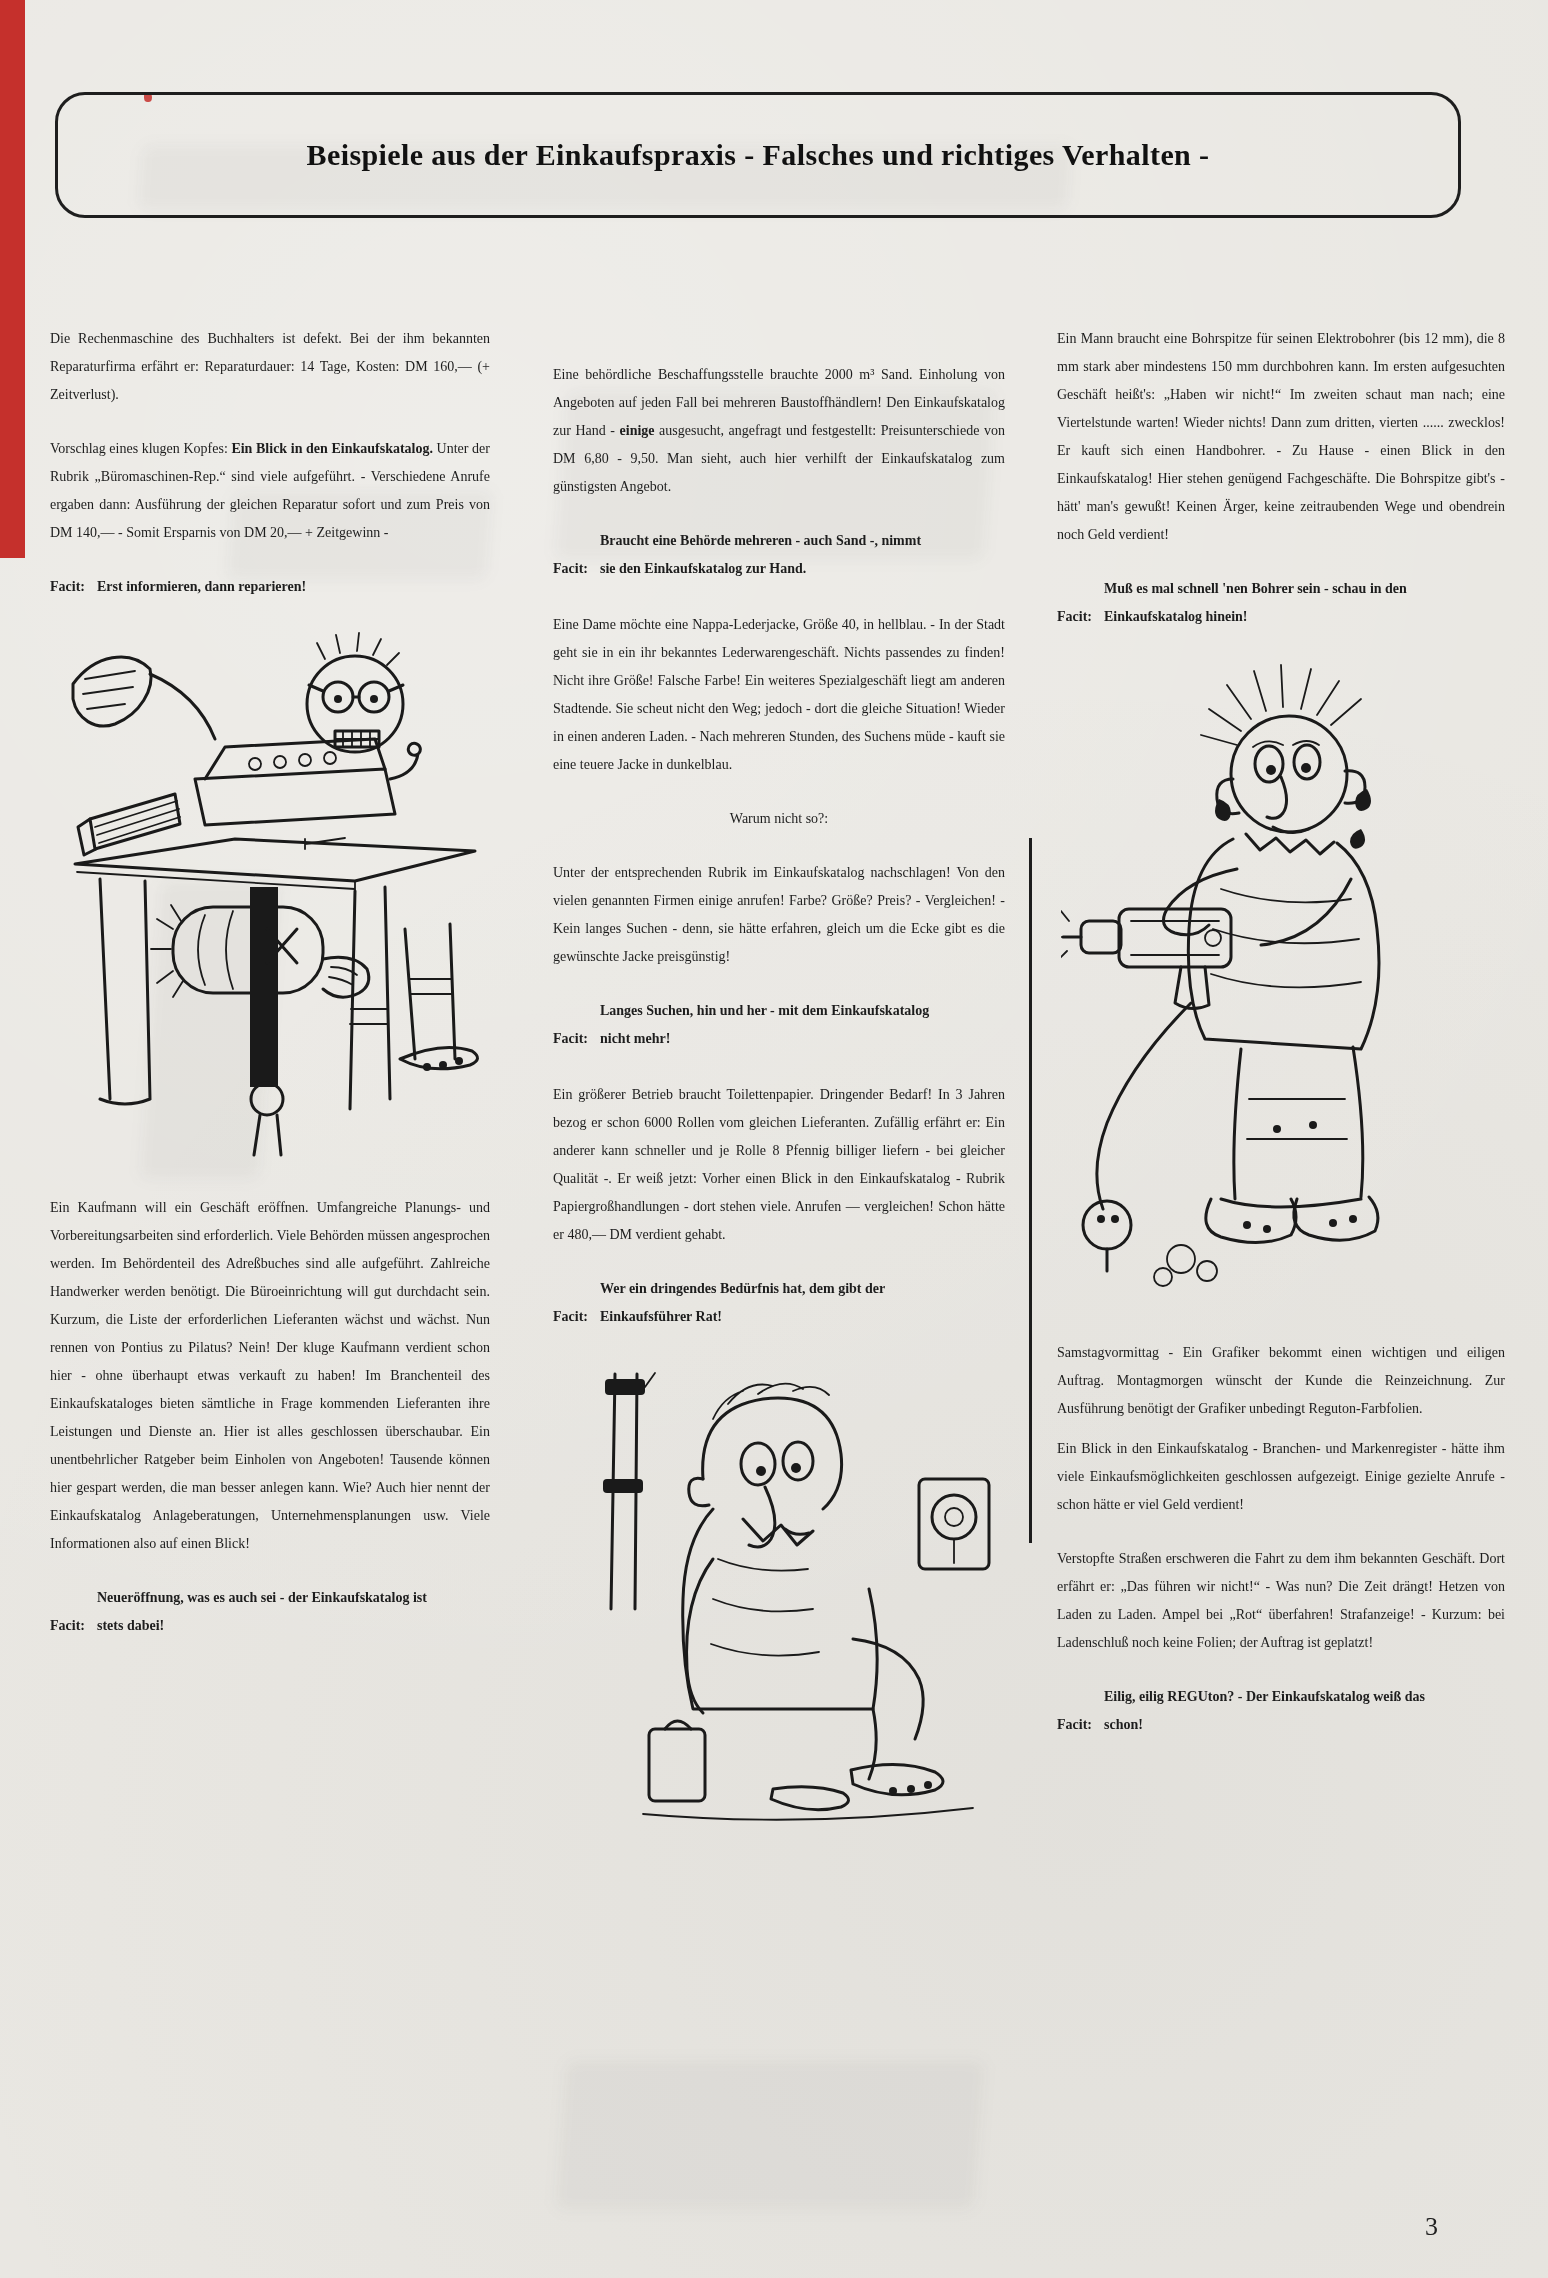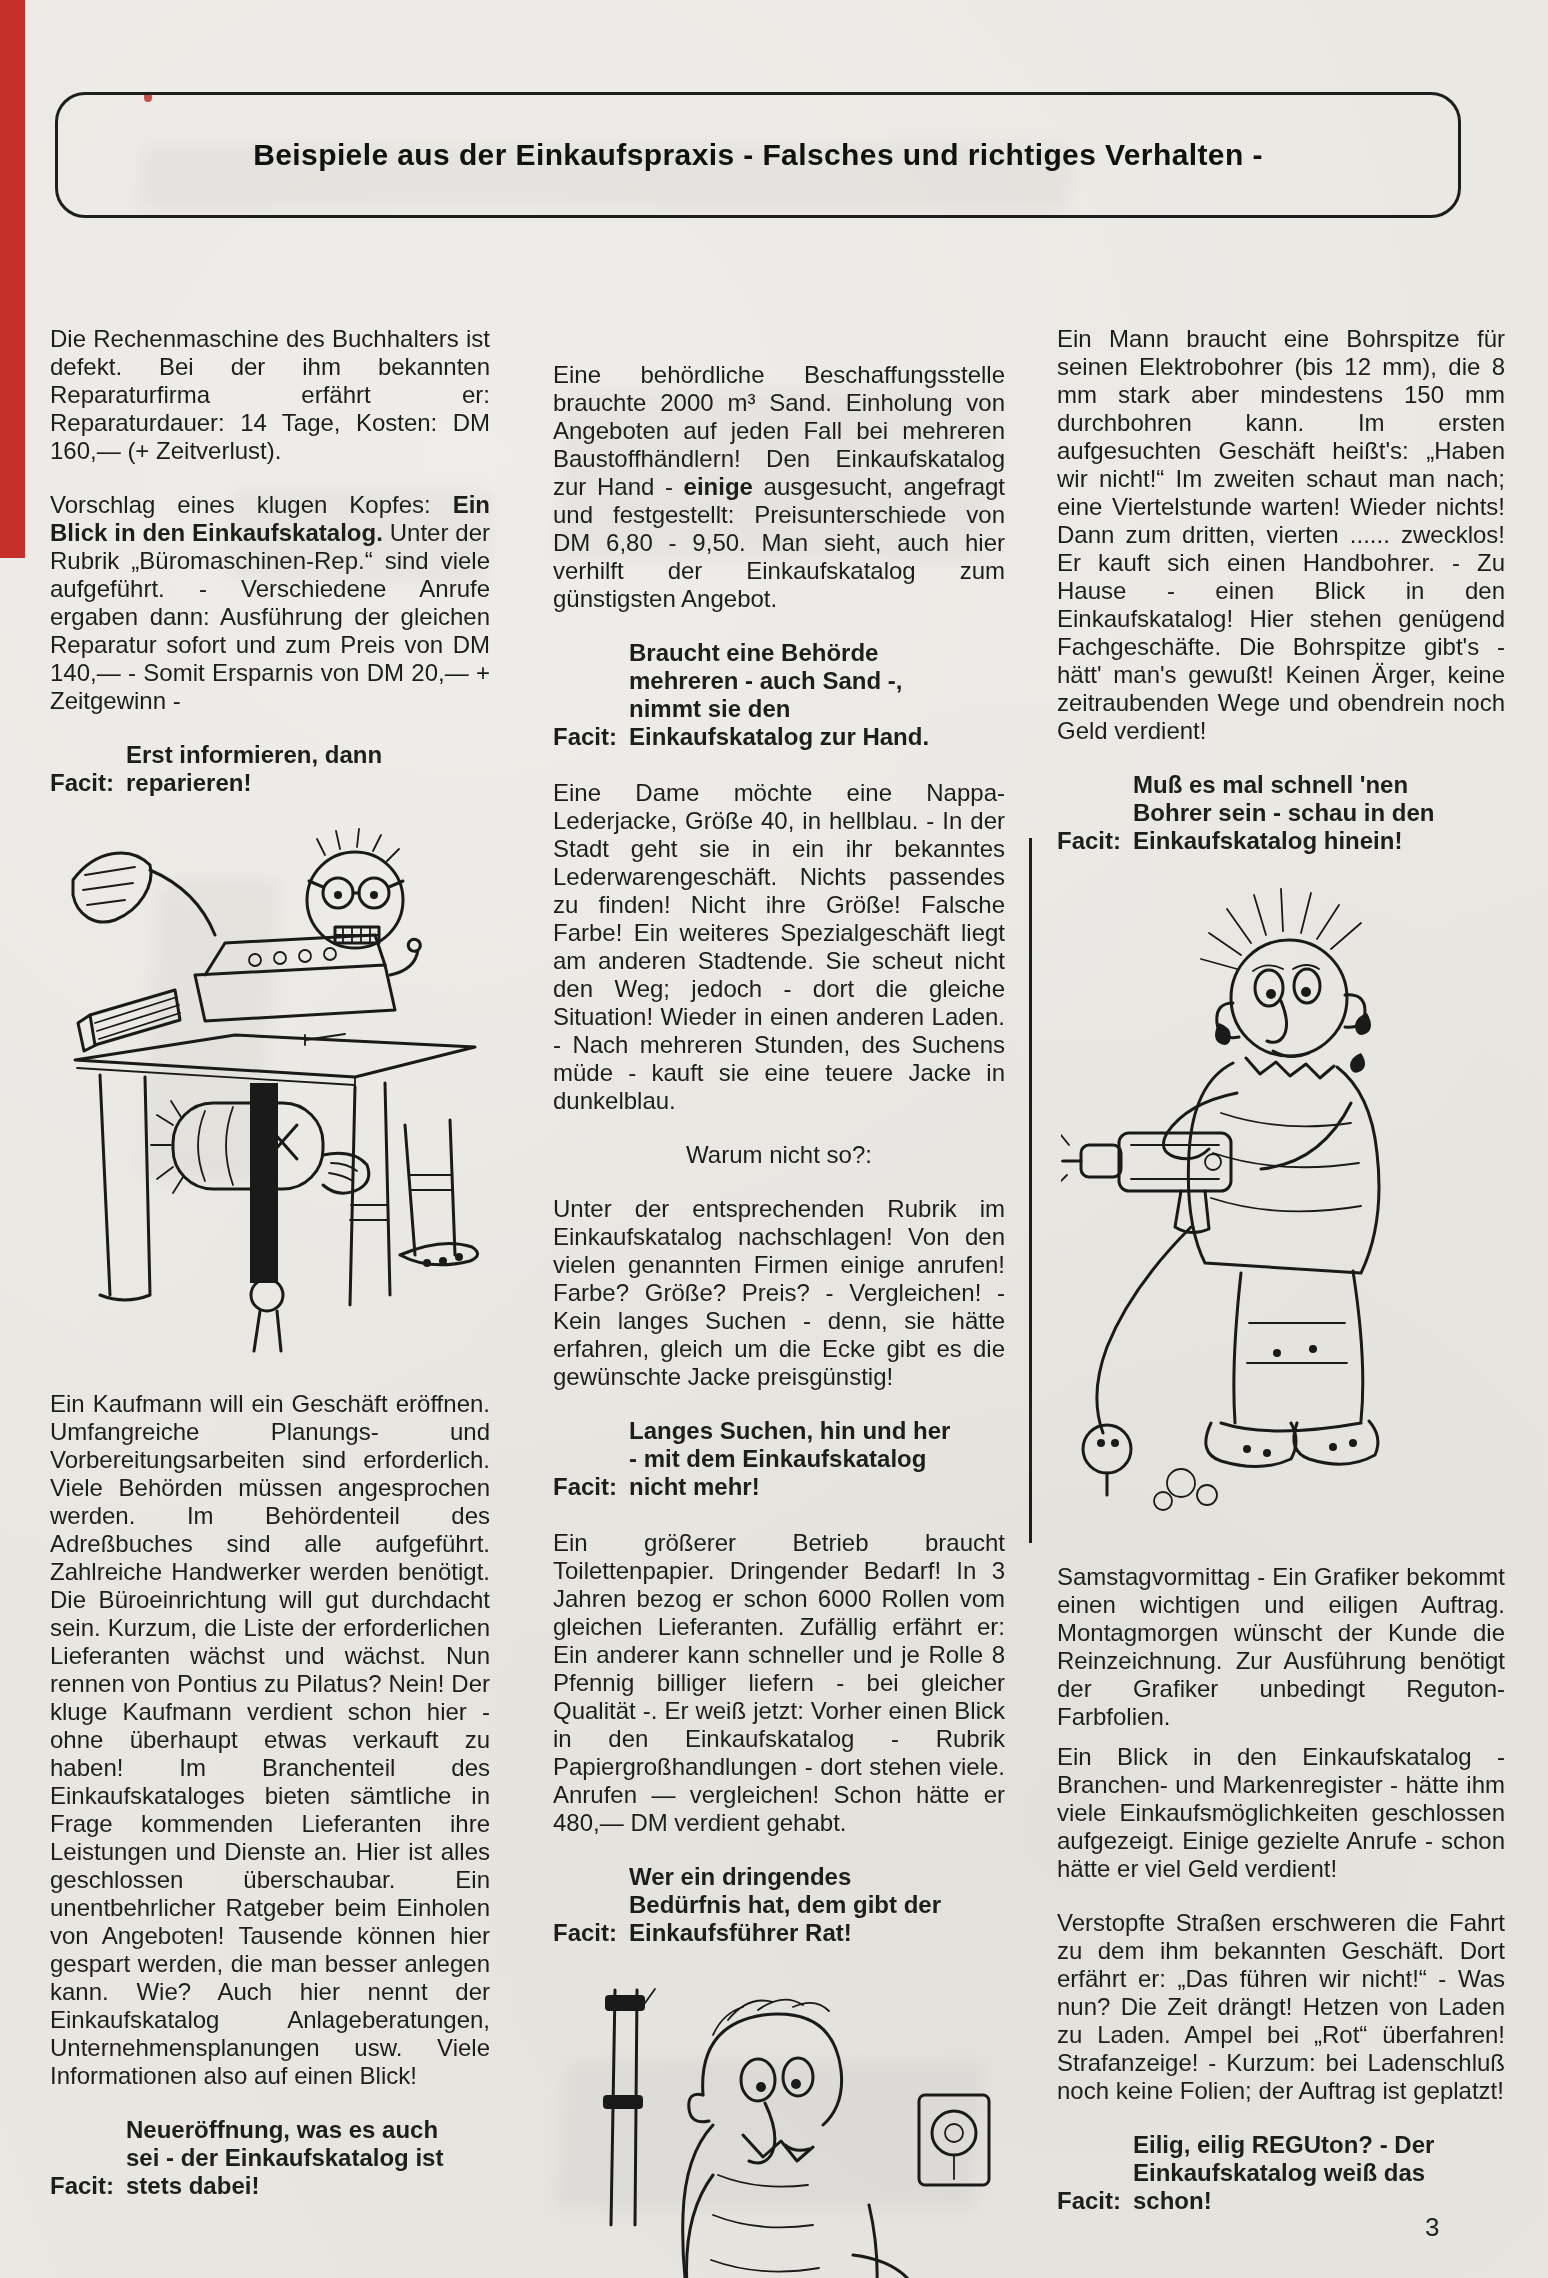--- a/index.html
+++ b/index.html
@@ -1,37 +1,37 @@
 <!DOCTYPE html>
 <html><head>
 <meta charset="utf-8">
 <style>
   html,body{margin:0;padding:0;}
   body{background:#d8d6d1;}
   .page{
     position:relative;
     width:1548px;height:2278px;
     background:#e9e7e2;
-    font-family:Liberation Sans, sans-serif;
+    font-family:Liberation Serif, serif;
     color:#1d1d1d;
     overflow:hidden;
     background-image:
       radial-gradient(circle at 30% 20%, rgba(255,255,255,.25), rgba(0,0,0,0) 60%),
       radial-gradient(circle at 70% 80%, rgba(120,120,115,.06), rgba(0,0,0,0) 55%);
   }
   .ghost{position:absolute;background:rgba(70,70,80,.05);filter:blur(7px);border-radius:10px;transform:skewX(-4deg);}
   .red-bar{position:absolute;left:0;top:0;width:25px;height:558px;background:#c5302c;}
   .red-speck{position:absolute;left:144px;top:92px;width:8px;height:10px;background:#c5302c;border-radius:40% 60% 50% 50%;opacity:.85;}
   .header-box{
     position:absolute;left:55px;top:92px;width:1400px;height:120px;
     border:3px solid #1e1e1e;border-radius:30px;
     display:flex;align-items:center;justify-content:center;
   }
   .page-title{font-weight:bold;font-size:30px;letter-spacing:.4px;color:#111;}
-  .col{position:absolute;top:325px;font-size:24px;line-height:28px;text-align:justify;}
+  .col{position:absolute;top:325px;font-size:14px;line-height:28px;text-align:justify;}
   .col-1{left:50px;width:440px;}
   .col-2{left:553px;width:452px;margin-top:36px;}
   .col-3{left:1057px;width:448px;}
   .col p{margin:0 0 26px;}
   .col p.tight{margin-bottom:12px;}
   .intro-line{margin:0 0 2px;text-align:center;}
   .facit{display:flex;gap:12px;font-weight:bold;margin:2px 0 28px;text-align:left;align-items:flex-end;}
   .facit .ftext{max-width:335px;}
   .cartoon{display:block;margin:6px auto 30px;}
   .divider-line{position:absolute;left:1029px;top:838px;width:3px;height:705px;background:#1d1d1d;}

